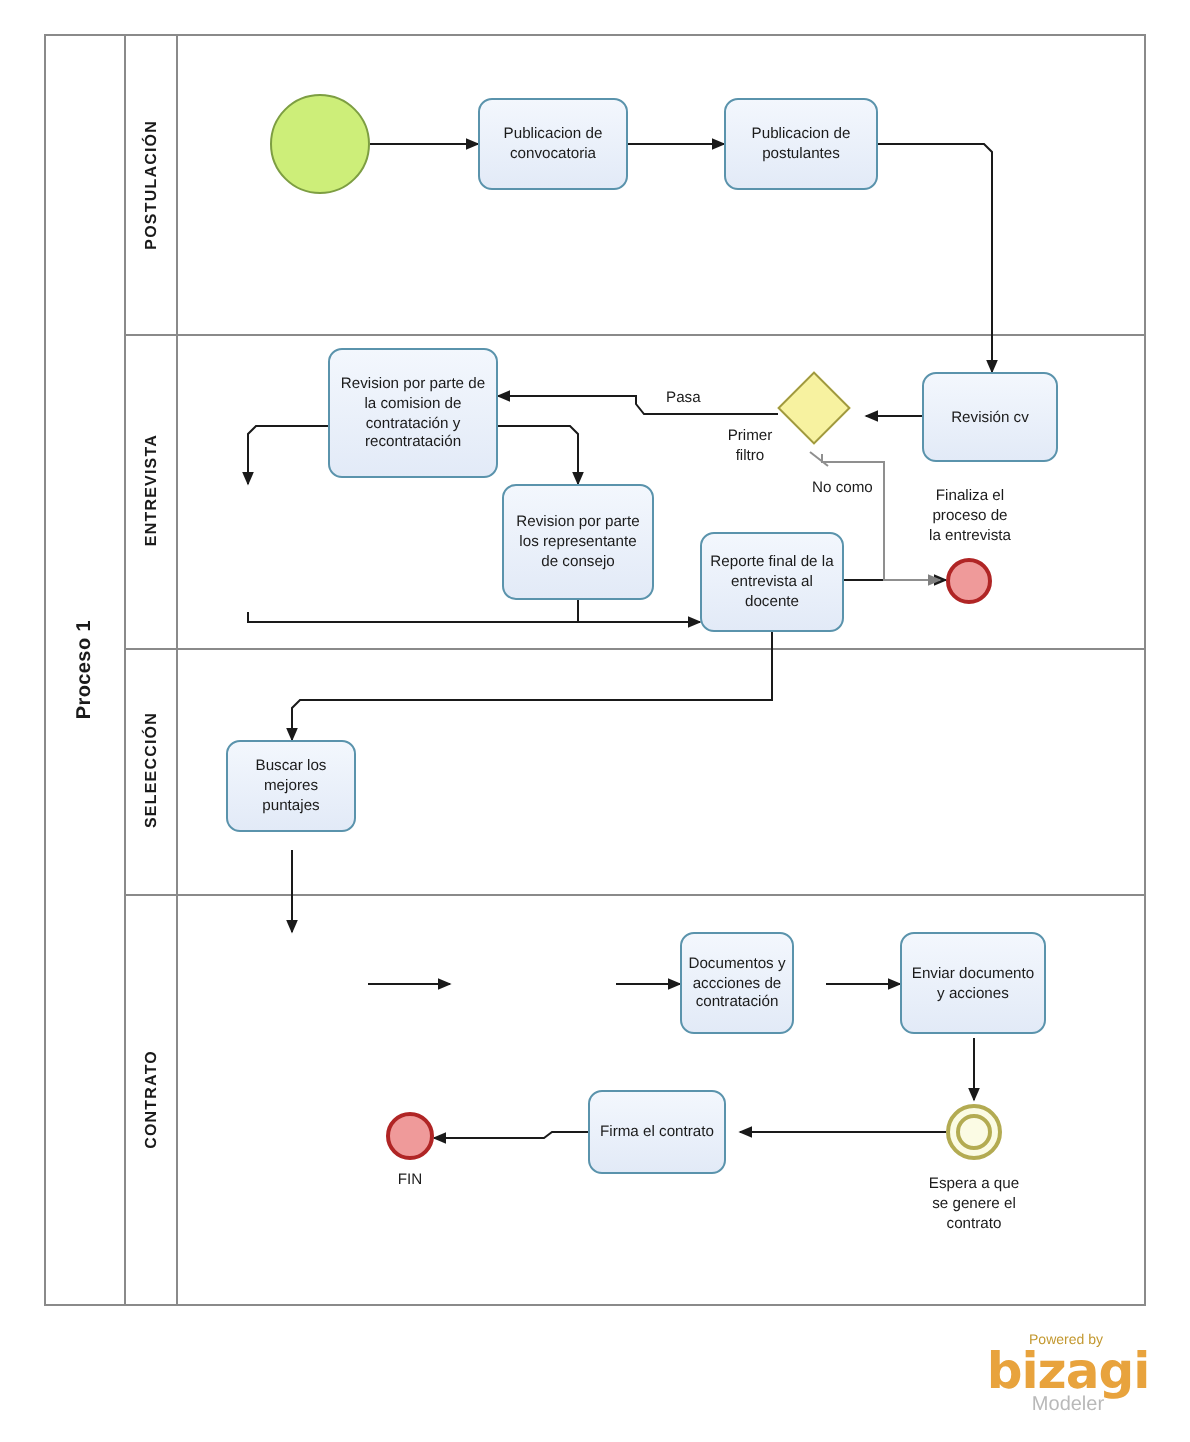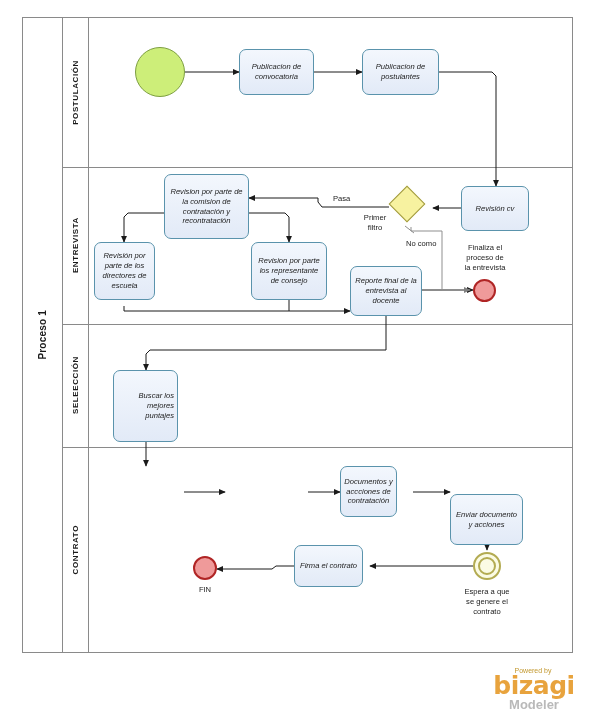--- a/index.html
+++ b/index.html
@@ -88,21 +88,20 @@
     border: 1.4px solid #5a93ac;
     border-radius: 7px;
     display: flex;
     align-items: center;
     justify-content: center;
     text-align: center;
     font-size: 7.6px;
     line-height: 1.3;
     color: #1b1b1b;
     padding: 2px 3px;
-    font-style: italic;
   }
   .event {
     position: absolute;
     box-sizing: border-box;
     border-radius: 50%;
   }
   .event-start {
     background: #cdee79;
     border: 1.3px solid #7d9e42;
   }
@@ -167,24 +166,23 @@
   }
   #logo .brand {
     font-size: 25px;
     font-weight: bold;
     color: #e8a33d;
     line-height: .95;
     letter-spacing: -0.5px;
     font-family: "DejaVu Sans", sans-serif;
   }
   #logo .modeler {
-    font-size: 13px;
+    font-size: 10px;
     color: #b9b9b9;
     margin-top: -1px;
-    font-weight: bold;
   }
 </style>
 </head>
 <body>
 
 <div id="canvas">
 
   <div id="pool">
 
     <div class="pool-header">
@@ -295,33 +293,32 @@
   <div class="flow-label" style="left:406px;top:239px;">No como</div>
 
   <div class="event event-end" style="left:473px;top:279px;width:23px;height:23px;"></div>
 
   <div class="label" style="left:452px;top:243px;width:66px;">Finaliza el
 proceso de
 la entrevista</div>
 
   <div class="task" style="left:164px;top:174px;width:85px;height:65px;">Revision  por parte de la comision  de contratación y recontratación</div>
 
-  <div class="task" style="left:94px;top:242px;width:61px;height:58px;">Revisión por parte de los directores de escuela</div>
 
   <div class="task" style="left:251px;top:242px;width:76px;height:58px;">Revision por parte los representante de consejo</div>
 
   <div class="task" style="left:350px;top:266px;width:72px;height:50px;">Reporte final de la entrevista al docente</div>
 
-  <div class="task" style="left:113px;top:370px;width:65px;height:72px;text-align:right;">Buscar los mejores puntajes</div>
+  <div class="task" style="left:113px;top:370px;width:65px;height:46px;">Buscar los mejores puntajes</div>
 
 
 
   <div class="task" style="left:340px;top:466px;width:57px;height:51px;">Documentos y accciones de contratación</div>
 
-  <div class="task" style="left:450px;top:494px;width:73px;height:51px;">Enviar documento y acciones</div>
+  <div class="task" style="left:450px;top:466px;width:73px;height:51px;">Enviar documento y acciones</div>
 
   <div class="event event-inter" style="left:473px;top:552px;width:28px;height:28px;"></div>
 
   <div class="label" style="left:452px;top:587px;width:70px;">Espera a que
 se genere el
 contrato</div>
 
   <div class="task" style="left:294px;top:545px;width:69px;height:42px;">Firma el contrato</div>
 
   <div class="event event-end" style="left:193px;top:556px;width:24px;height:24px;"></div>

